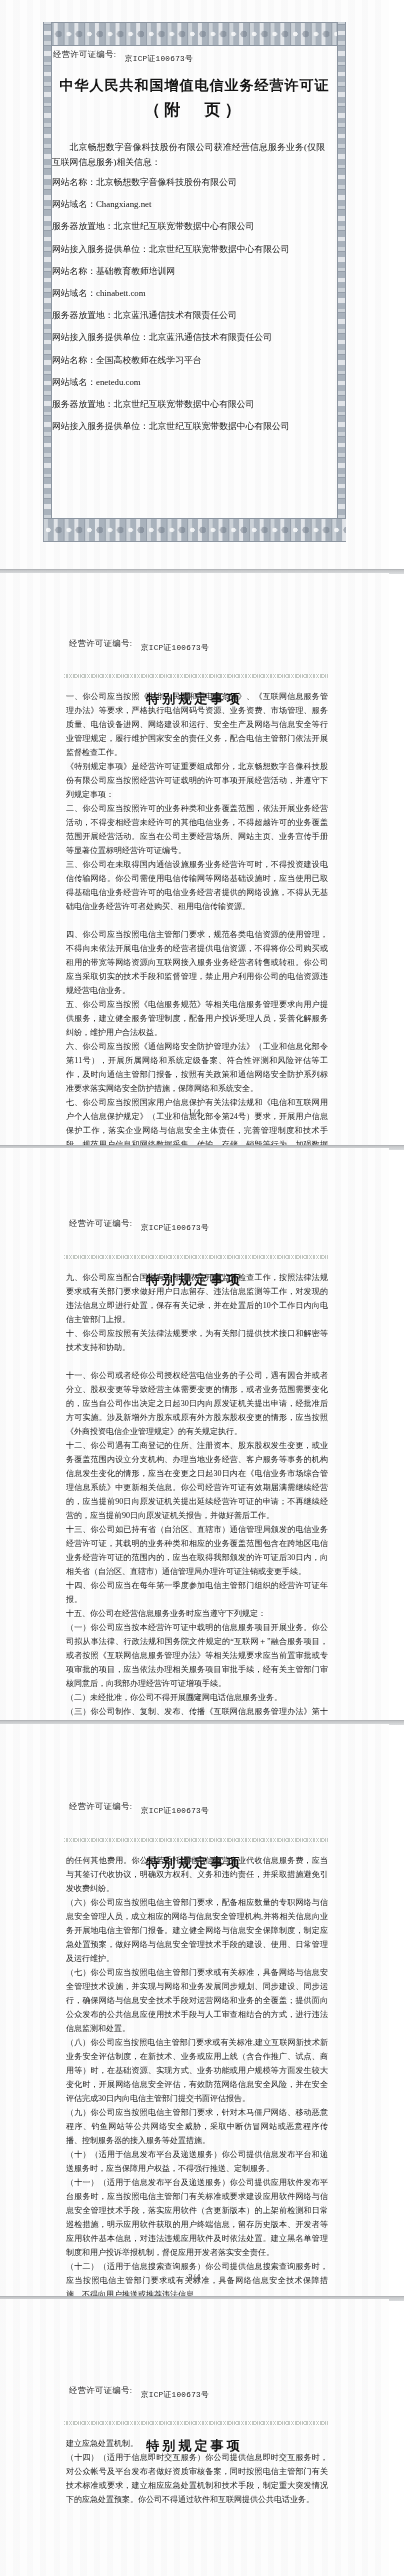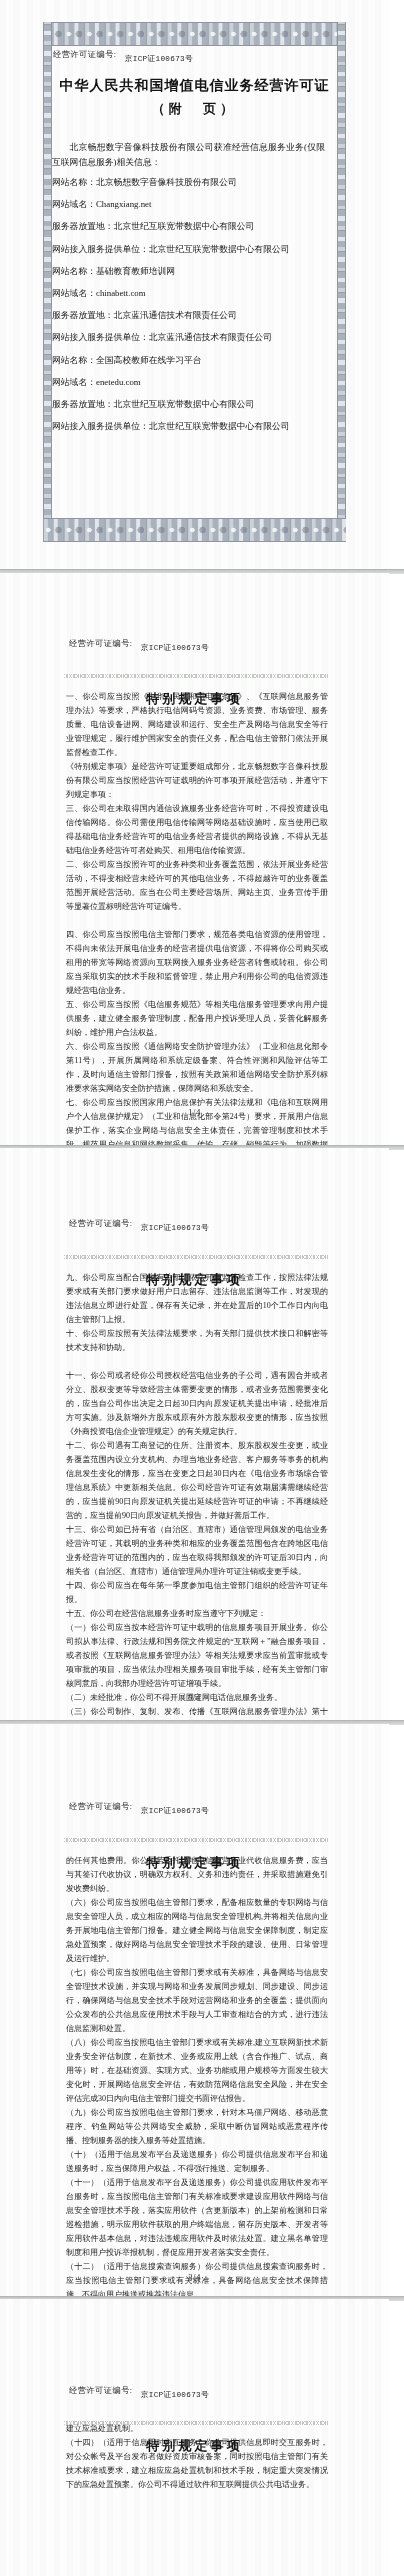--- a/index.html
+++ b/index.html
@@ -51,21 +51,21 @@
   .hdr .hdr-no{display:inline-block;margin-left:8.2px;position:relative;top:4.1px;font-size:7.7px;letter-spacing:0.3px;font-family:"Liberation Mono","DejaVu Sans Mono",monospace;}
   .p1 .hdr{top:49px;left:53px;}
   .p2 .hdr{top:65px;left:69px;}
   .p3 .hdr{top:70px;left:69px;}
   .p4 .hdr{top:77px;left:69px;}
   .p5 .hdr{top:86px;left:69px;}
 
   
   .cert-title{position:absolute;left:0;width:100%;text-align:center;font-weight:700;color:#141414;}
   .cert-title.t1{top:77px;font-size:14px;letter-spacing:1px;}
-  .cert-title.t2{top:100px;font-size:13px;letter-spacing:4.1px;}
+  .cert-title.t2{top:100px;font-size:16px;letter-spacing:4.1px;}
 
   .p1-intro{
     position:absolute;top:140px;left:52px;right:64px;
     font-size:8.8px;line-height:15px;text-indent:2em;text-align:justify;color:#161616;
   }
   .p1-items{position:absolute;top:175px;left:52px;right:49px;font-size:8.8px;line-height:14px;color:#161616;}
   .p1-items .item{margin-bottom:8.2px;text-align:justify;}
 
   
   .sp-title{position:absolute;left:0;width:100%;text-align:center;font-size:13px;font-weight:700;letter-spacing:3.1px;color:#141414;margin-top:36px;}
@@ -74,21 +74,21 @@
     position:absolute;left:64px;right:61px;height:4.1px;opacity:0.85;
     background-image:
       repeating-linear-gradient(120deg,#b9bfb9 0 1px,rgba(0,0,0,0) 1px 3.1px),
       repeating-linear-gradient(60deg,#b9bfb9 0 1px,rgba(0,0,0,0) 1px 3.1px);
   }
   .p2 .zigzag{top:101px;}.p3 .zigzag{top:107px;}.p4 .zigzag{top:114px;}.p5 .zigzag{top:122px;}
   .sp-body{
     position:absolute;left:66px;right:61px;
     font-size:8px;line-height:14px;text-align:justify;color:#1a1a1a;
   }
-  .p2 .sp-body{top:117px;}.p3 .sp-body{top:123px;}.p4 .sp-body{top:130px;}.p5 .sp-body{top:123px;}
+  .p2 .sp-body{top:117px;}.p3 .sp-body{top:123px;}.p4 .sp-body{top:130px;}.p5 .sp-body{top:138px;}
   .sp-body p{margin:0;}
   .sp-body p.gap{margin-top:14px;}
   .sp-footer{position:absolute;left:0;width:100%;text-align:center;font-size:8.8px;color:#2a2a2a;letter-spacing:0.5px;}
   .p2 .sp-footer{top:534px;}
   .p3 .sp-footer{top:544px;}
   .p4 .sp-footer{top:548px;}
 </style>
 </head>
 <body>
 
@@ -127,22 +127,22 @@
 
 <div class="sheet p2">
   <div class="hdr">
     <span class="hdr-label">经营许可证编号:</span><span class="hdr-no">京ICP证100673号</span>
   </div>
   <div class="sp-title">特别规定事项</div>
   <div class="zigzag"></div>
   <div class="sp-body">
     <p>一、你公司应当按照《中华人民共和国电信条例》、《互联网信息服务管理办法》等要求，严格执行电信网码号资源、业务资费、市场管理、服务质量、电信设备进网、网络建设和运行、安全生产及网络与信息安全等行业管理规定，履行维护国家安全的责任义务，配合电信主管部门依法开展监督检查工作。</p>
     <p>《特别规定事项》是经营许可证重要组成部分，北京畅想数字音像科技股份有限公司应当按照经营许可证载明的许可事项开展经营活动，并遵守下列规定事项：</p>
+    <p>二、你公司应当按照许可的业务种类和业务覆盖范围，依法开展业务经营活动，不得变相经营未经许可的其他电信业务，不得超越许可的业务覆盖范围开展经营活动。应当在公司主要经营场所、网站主页、业务宣传手册等显著位置标明经营许可证编号。</p>
     <p>三、你公司在未取得国内通信设施服务业务经营许可时，不得投资建设电信传输网络。你公司需使用电信传输网等网络基础设施时，应当使用已取得基础电信业务经营许可的电信业务经营者提供的网络设施，不得从无基础电信业务经营许可者处购买、租用电信传输资源。</p>
-    <p>二、你公司应当按照许可的业务种类和业务覆盖范围，依法开展业务经营活动，不得变相经营未经许可的其他电信业务，不得超越许可的业务覆盖范围开展经营活动。应当在公司主要经营场所、网站主页、业务宣传手册等显著位置标明经营许可证编号。</p>
     <p class="gap">四、你公司应当按照电信主管部门要求，规范各类电信资源的使用管理，不得向未依法开展电信业务的经营者提供电信资源，不得将你公司购买或租用的带宽等网络资源向互联网接入服务业务经营者转售或转租。你公司应当采取切实的技术手段和监督管理，禁止用户利用你公司的电信资源违规经营电信业务。</p>
     <p>五、你公司应当按照《电信服务规范》等相关电信服务管理要求向用户提供服务，建立健全服务管理制度，配备用户投诉受理人员，妥善化解服务纠纷，维护用户合法权益。</p>
     <p>六、你公司应当按照《通信网络安全防护管理办法》（工业和信息化部令第11号），开展所属网络和系统定级备案、符合性评测和风险评估等工作，及时向通信主管部门报备，按照有关政策和通信网络安全防护系列标准要求落实网络安全防护措施，保障网络和系统安全。</p>
     <p>七、你公司应当按照国家用户信息保护有关法律法规和《电信和互联网用户个人信息保护规定》（工业和信息化部令第24号）要求，开展用户信息保护工作，落实企业网络与信息安全主体责任，完善管理制度和技术手段，规范用户信息和网络数据采集、传输、存储、销毁等行为，加强数据访问权限管理，防止用户信息和数据泄露。</p>
     <p>八、你公司应当按照电信主管部门要求，在发生大规模用户个人信息泄露事件、影响大量用户的服务中断事件等重大网络安全事件时，立即采取应急措施，控制影响范围，消除危害，并第一时间向电信主管部门报告，根据电信主管部门要求采取应急处置措施。</p>
   </div>
   <div class="sp-footer">1/4</div>
 </div>
 
 <div class="page-sep sep2"></div>

